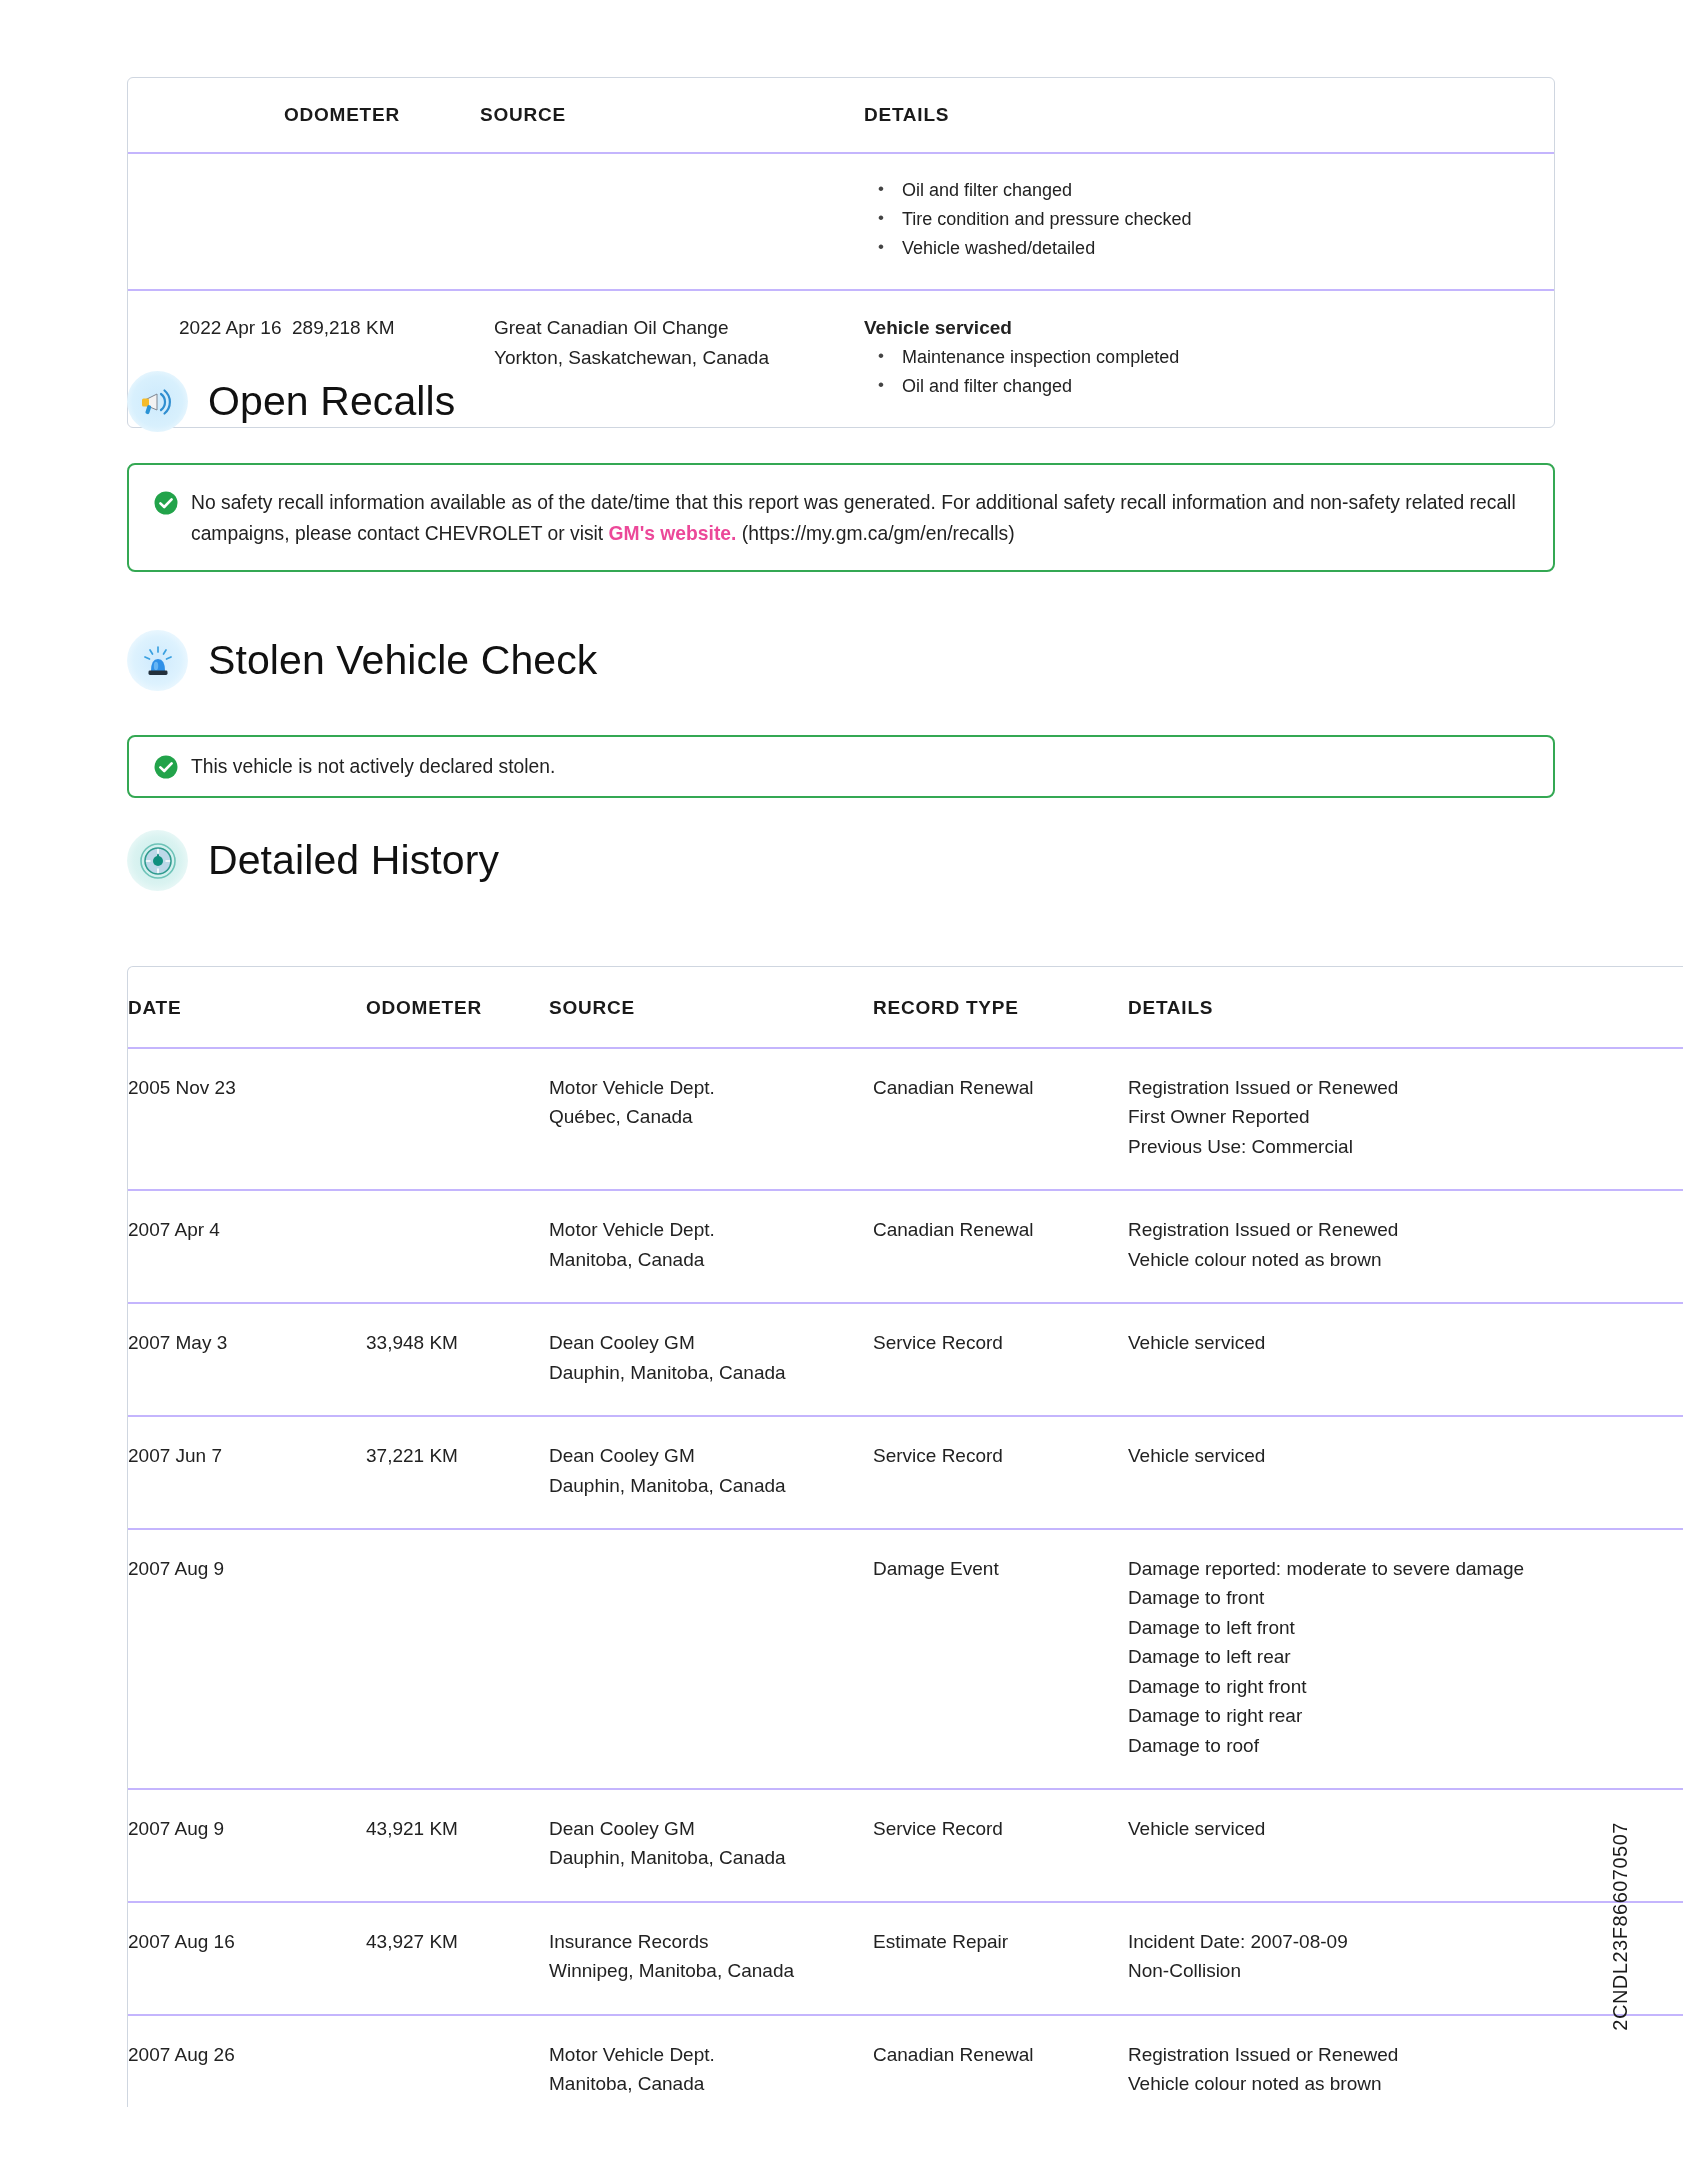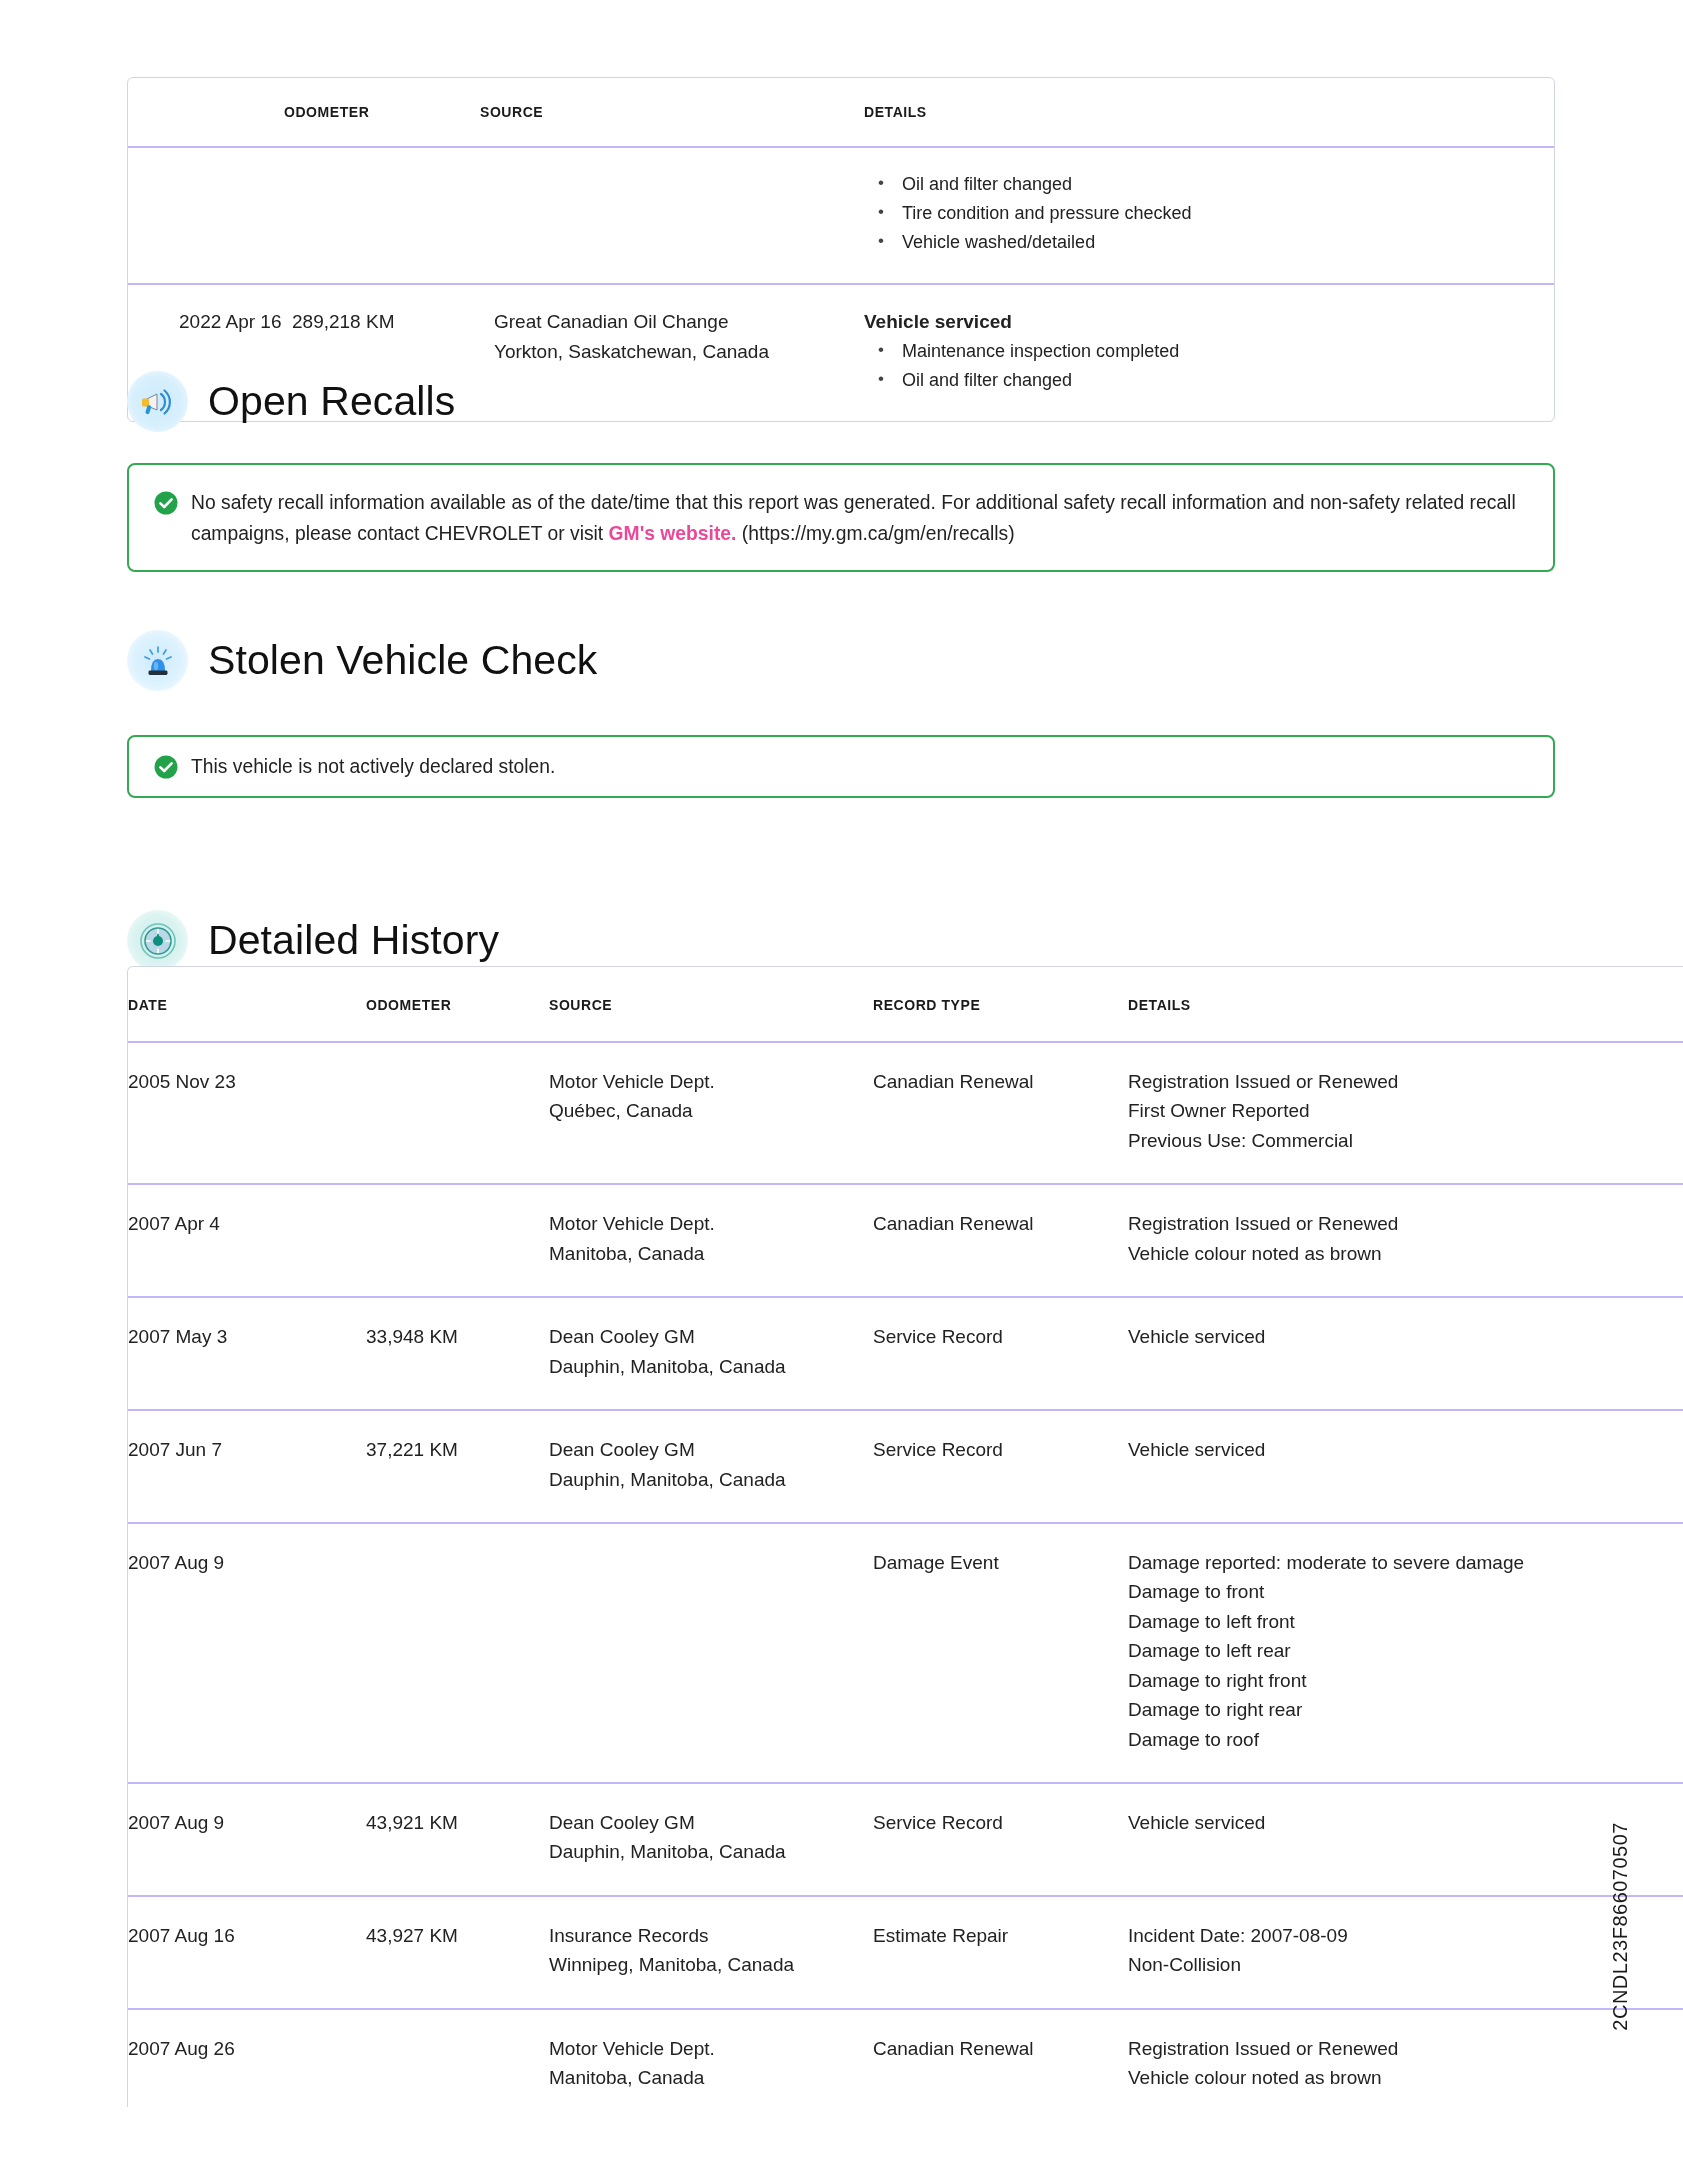--- a/index.html
+++ b/index.html
@@ -33,21 +33,21 @@
     box-sizing: border-box;
   }
 
   table.rec {
     width: 100%;
     border-collapse: collapse;
     table-layout: fixed;
   }
   table.rec th {
     text-align: left;
-    font-size: 14px;
+    font-size: 19px;
     font-weight: 700;
     letter-spacing: 0.04em;
     color: #1a1a1a;
     padding: 26px 0 26px 0;
     vertical-align: top;
   }
   table.rec td {
     vertical-align: top;
     font-size: 19px;
     line-height: 1.55;
@@ -320,21 +320,21 @@
   <div class="callout" id="stolen-callout">
     <span class="check">
       <svg width="26" height="26" viewBox="0 0 26 26">
         <circle cx="13" cy="13" r="11.5" fill="#22a34a"></circle>
         <path d="M7.4 13.4 L11.2 17 L18.6 9.4" fill="none" stroke="#ffffff" stroke-width="2.6" stroke-linecap="round" stroke-linejoin="round"></path>
       </svg>
     </span>
     <span class="ctext">This vehicle is not actively declared stolen.</span>
   </div>
 
-  <div class="section-head" style="left:127px; top:910px;">
+  <div class="section-head" style="left:127px; top:830px;">
     <span class="icon-wrap icon-radar">
       <svg width="40" height="40" viewBox="0 0 40 40">
         <circle cx="20" cy="20" r="13" fill="#bcd8e8" stroke="#2f9b8e" stroke-width="1.6"></circle>
         <circle cx="20" cy="20" r="17" fill="none" stroke="#49b3a4" stroke-width="1.6" opacity="0.75"></circle>
         <g stroke="#ffffff" stroke-width="1.6" stroke-linecap="round">
           <line x1="20" y1="8.5" x2="20" y2="12"></line>
           <line x1="20" y1="28" x2="20" y2="31.5"></line>
           <line x1="8.5" y1="20" x2="12" y2="20"></line>
           <line x1="28" y1="20" x2="31.5" y2="20"></line>
         </g>

